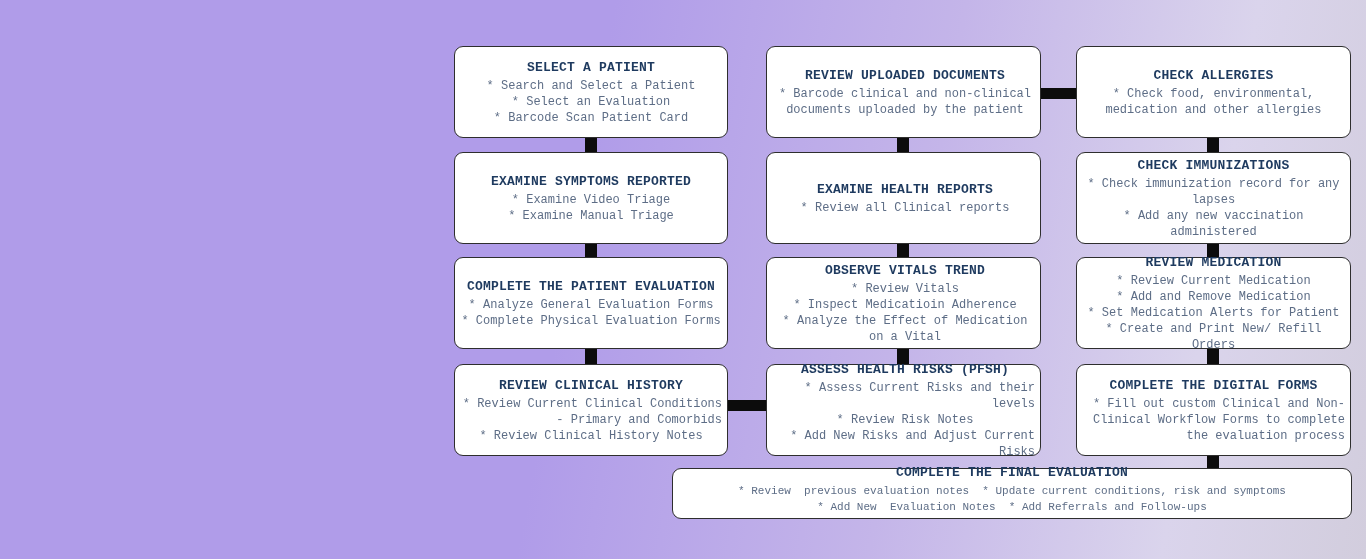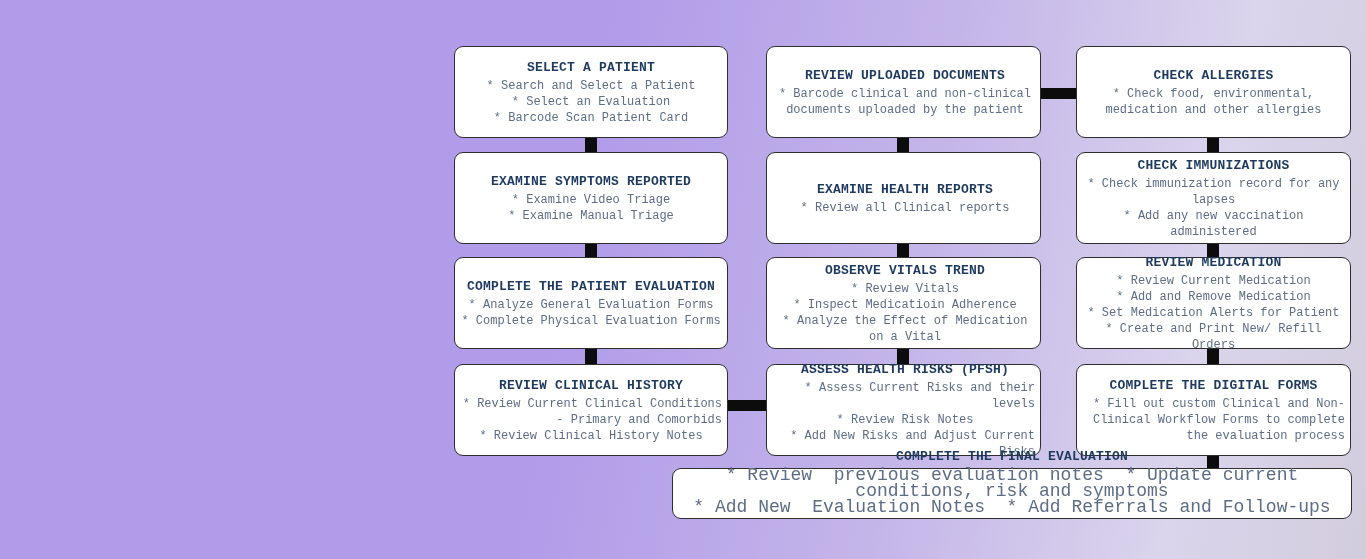--- a/index.html
+++ b/index.html
@@ -39,21 +39,21 @@
     margin-bottom: 2px;
     white-space: pre-wrap;
   }
   .box-item {
     font-size: 12px;
     color: #5d6d86;
     line-height: 16px;
     white-space: pre-wrap;
   }
   .final-line {
-    font-size: 18px;
+    font-size: 11px;
     color: #5d6d86;
     line-height: 16px;
     white-space: pre-wrap;
   }
   
   .c1 { left: 454px; width: 274px; }
   .c2 { left: 766px; width: 275px; padding-left: 8px; }
   .c3 { left: 1076px; width: 275px; }
   
   .r1 { top: 46px;  height: 92px; }

